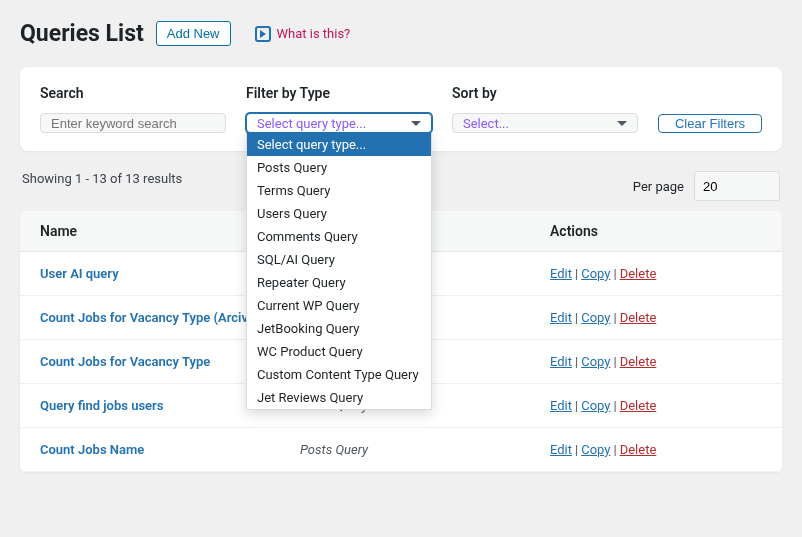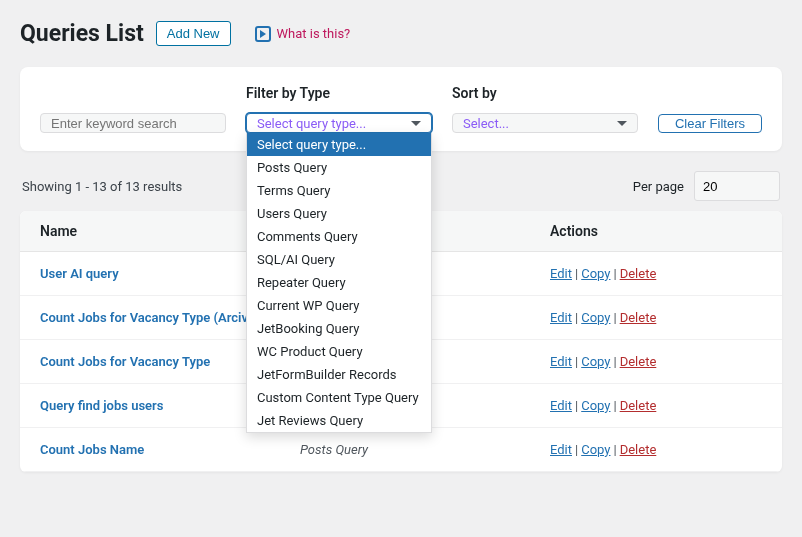--- a/index.html
+++ b/index.html
@@ -126,21 +126,20 @@
   font-size: 13px;
   cursor: pointer;
 }
 .dropdown-item.selected {
   background: #2271b1;
   color: #fff;
 }
 .meta-row {
   display: flex;
   justify-content: space-between;
-  align-items: center;
   margin: 20px 0 10px;
   padding: 0 2px;
 }
 .results-text { font-size: 13px; color: #3c434a; }
 .perpage-wrap { display: flex; align-items: center; gap: 10px; }
 .perpage-input {
   width: 86px;
   height: 30px;
   padding: 4px 8px;
   border: 1px solid #dcdcde;
@@ -183,40 +182,40 @@
   <h1 class="page-title">Queries List</h1>
   <button class="add-new-btn">Add New</button>
   <div class="whatis">
     <span class="play-icon"></span>
     <span>What is this?</span>
   </div>
 </div>
 
 <div class="filter-card">
   <div class="filter-col">
+    <label class="filter-label">Search</label>
     <input class="text-input" placeholder="Enter keyword search" style="">
   </div>
   <div class="filter-col">
     <label class="filter-label">Filter by Type</label>
     <div class="select-box focused">
       <span>Select query type...</span>
       <span class="chevron"></span>
     </div>
     <div class="dropdown-menu" id="type-dropdown">
         <div class="dropdown-item selected">Select query type...</div>
         <div class="dropdown-item">Posts Query</div>
         <div class="dropdown-item">Terms Query</div>
         <div class="dropdown-item">Users Query</div>
         <div class="dropdown-item">Comments Query</div>
         <div class="dropdown-item">SQL/AI Query</div>
         <div class="dropdown-item">Repeater Query</div>
         <div class="dropdown-item">Current WP Query</div>
         <div class="dropdown-item">JetBooking Query</div>
         <div class="dropdown-item">WC Product Query</div>
-        <div class="dropdown-item">JetFormBuilder Records</div>
         <div class="dropdown-item">Custom Content Type Query</div>
         <div class="dropdown-item">Jet Reviews Query</div>
       </div>
   </div>
   <div class="filter-col">
     <label class="filter-label">Sort by</label>
     <div class="select-box grey">
       <span>Select...</span>
       <span class="chevron"></span>
     </div>

